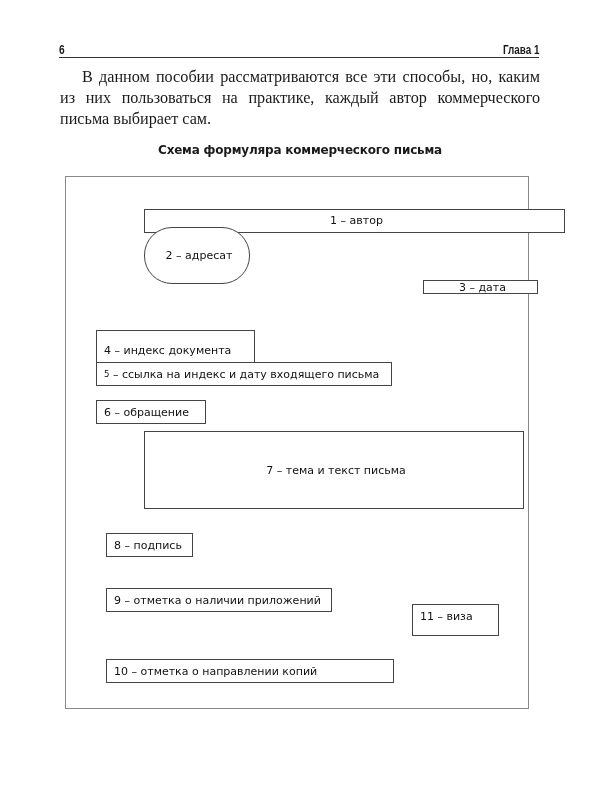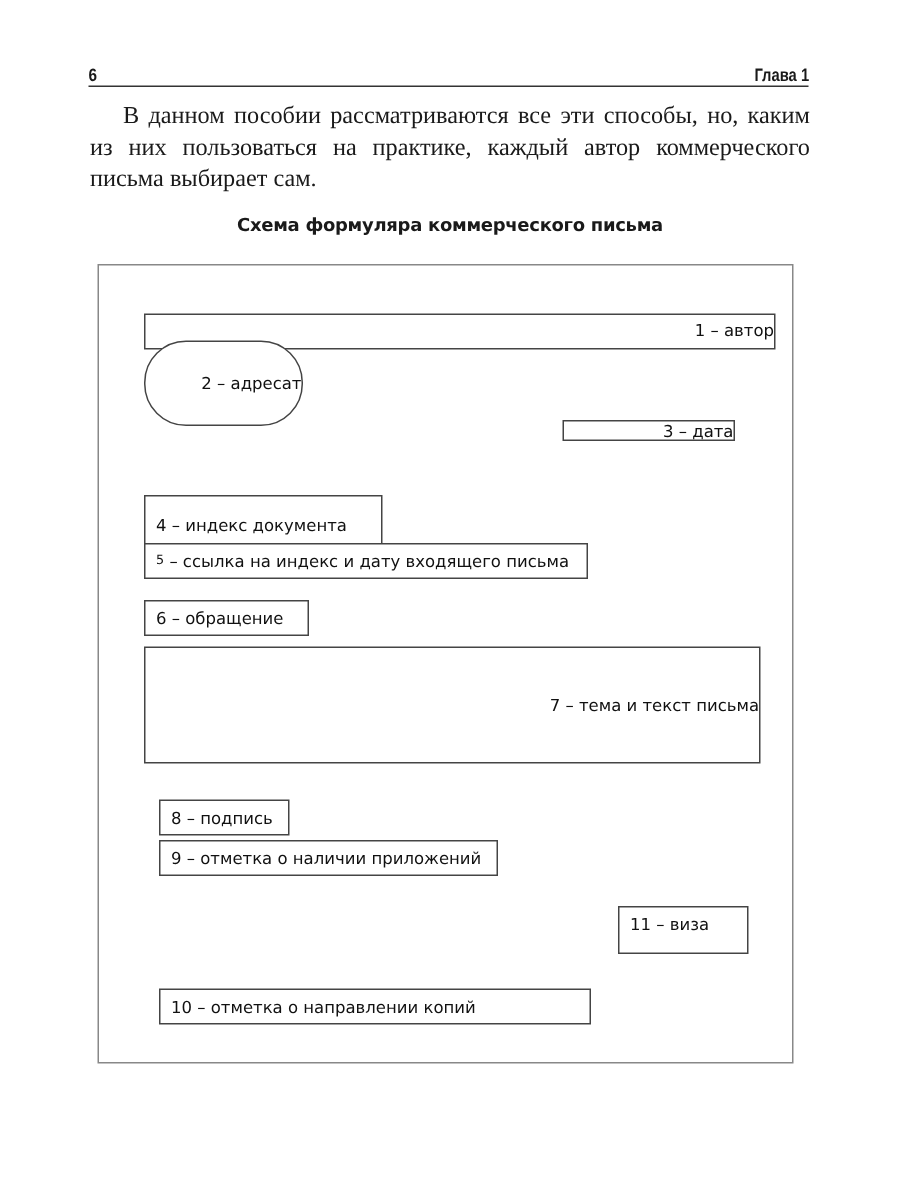--- a/index.html
+++ b/index.html
@@ -4,21 +4,21 @@
 <style>
   html, body { margin: 0; padding: 0; background: #ffffff; }
   body { width: 600px; height: 800px; position: relative; overflow: hidden; color: #1a1a1a; }
   .page-header { position: absolute; left: 59px; top: 44px; width: 480px; height: 13px; border-bottom: 1.5px solid #333; }
   .page-num { position: absolute; left: 0; top: -1px; font-family: "Liberation Sans Narrow", "Liberation Sans", sans-serif; font-size: 12px; font-weight: bold; transform: scaleX(0.85); transform-origin: left; }
   .chapter { position: absolute; right: 0; top: -1px; font-family: "Liberation Sans", sans-serif; font-size: 12px; font-weight: bold; transform: scaleX(0.82); transform-origin: right; }
   .intro { position: absolute; left: 59px; top: 66px; width: 480px; font-family: "Liberation Serif", serif; font-size: 16.2px; line-height: 21px; text-align: justify; text-indent: 22px; margin: 1px; }
   .scheme-title { position: absolute; left: 0; top: 143px; width: 600px; text-align: center; font-family: "DejaVu Sans", sans-serif; font-size: 12px; font-weight: bold; letter-spacing: -0.2px; }
   .frame { position: absolute; left: 65px; top: 176px; width: 464px; height: 533px; border: 1.5px solid #888; box-sizing: border-box; }
   .box { position: absolute; border: 1.2px solid #444; box-sizing: border-box; background: #fff; font-family: "DejaVu Sans", sans-serif; font-size: 11px; color: #111; display: flex; align-items: center; padding-left: 7px; white-space: nowrap; }
-  .box.center { justify-content: flex-end; padding-left: 4px; }
+  .box.center { justify-content: center; padding-left: 4px; margin-left: 48px; }
   .box.top { align-items: flex-start; padding-top: 5px; }
   .small-num { font-size: 8.5px; }
 </style>
 </head>
 <body>
 
 <div class="page-header">
   <span class="page-num">6</span>
   <span class="chapter">Глава 1</span>
 </div>
@@ -47,29 +47,29 @@
 
 <div class="box" style="left:96px; top:362px; width:296px; height:24px;">
   <span class="small-num">5</span>
     <span style="white-space:pre;"> – ссылка на индекс и дату входящего письма</span>
 </div>
 
 <div class="box" style="left:96px; top:400px; width:110px; height:24px;">
   <span>6 – обращение</span>
 </div>
 
-<div class="box center" style="left:96px; top:431px; width:411px; height:78px;">
+<div class="box center" style="left:96px; top:431px; width:380px; height:78px;">
   <span>7 – тема и текст письма</span>
 </div>
 
 <div class="box" style="left:106px; top:533px; width:87px; height:24px;">
   <span>8 – подпись</span>
 </div>
 
-<div class="box" style="left:106px; top:560px; width:226px; height:24px;">
+<div class="box" style="left:106px; top:588px; width:226px; height:24px;">
   <span>9 – отметка о наличии приложений</span>
 </div>
 
 <div class="box top" style="left:412px; top:604px; width:87px; height:32px;">
   <span>11 – виза</span>
 </div>
 
 <div class="box" style="left:106px; top:659px; width:288px; height:24px;">
   <span>10 – отметка о направлении копий</span>
 </div>

